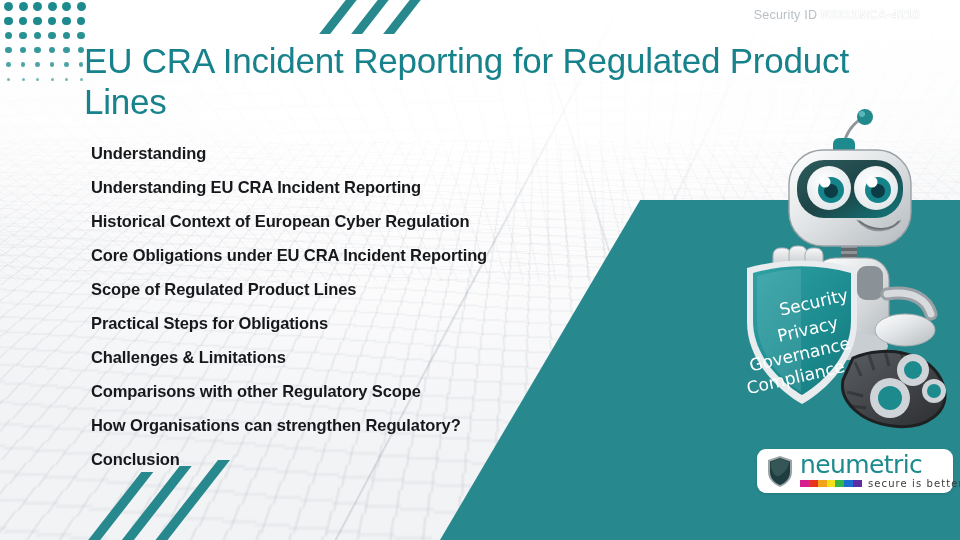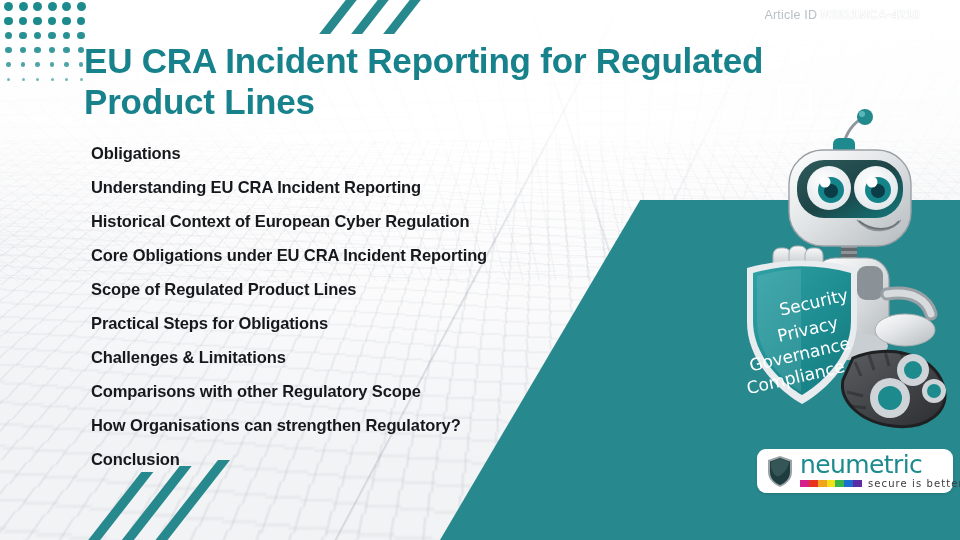--- a/index.html
+++ b/index.html
@@ -78,21 +78,21 @@
   .article-id{
     position:absolute;right:40px;top:8px;
     font-size:12.5px;letter-spacing:.2px;
     color:#b9c0c6;white-space:nowrap;
   }
   .article-id b{color:#ffffff;font-weight:700;text-shadow:0 0 1px #c3c9ce;}
 
   
   .title{
     position:absolute;left:84px;top:40px;width:800px;
-    font-size:35px;line-height:1.18;font-weight:700;
+    font-size:35px;line-height:1.18;font-weight:400;
     color:#17828b;letter-spacing:-.2px;
   }
 
   
   .agenda{
     position:absolute;left:91px;top:136px;width:560px;
   }
   .agenda-item{
     font-size:16.5px;font-weight:700;color:#17181c;
     line-height:1;height:34px;display:flex;align-items:center;
@@ -182,28 +182,28 @@
   </div>
   <div class="stripes stripes-bot">
     <i style="left:2px;top:12px;width:12px;height:70px;"></i>
     <i style="left:38px;top:6px;width:12px;height:76px;"></i>
     <i style="left:74px;top:0px;width:12px;height:82px;"></i>
   </div>
 
   <div class="sq-deco"></div>
 
   <div class="article-id">
-    <span>Article ID</span>
+    <span>Security ID</span>
     <b>N2511MCA-4210</b>
   </div>
 
   <div class="title">EU CRA Incident Reporting for Regulated Product Lines</div>
 
   <div class="agenda">
-    <div class="agenda-item">Obligations</div>
+    <div class="agenda-item">Understanding</div>
     <div class="agenda-item">Understanding EU CRA Incident Reporting</div>
     <div class="agenda-item">Historical Context of European Cyber Regulation</div>
     <div class="agenda-item">Core Obligations under EU CRA Incident Reporting</div>
     <div class="agenda-item">Scope of Regulated Product Lines</div>
     <div class="agenda-item">Practical Steps for Obligations</div>
     <div class="agenda-item">Challenges &amp; Limitations</div>
     <div class="agenda-item">Comparisons with other Regulatory Scope</div>
     <div class="agenda-item">How Organisations can strengthen Regulatory?</div>
     <div class="agenda-item">Conclusion</div>
   </div>

